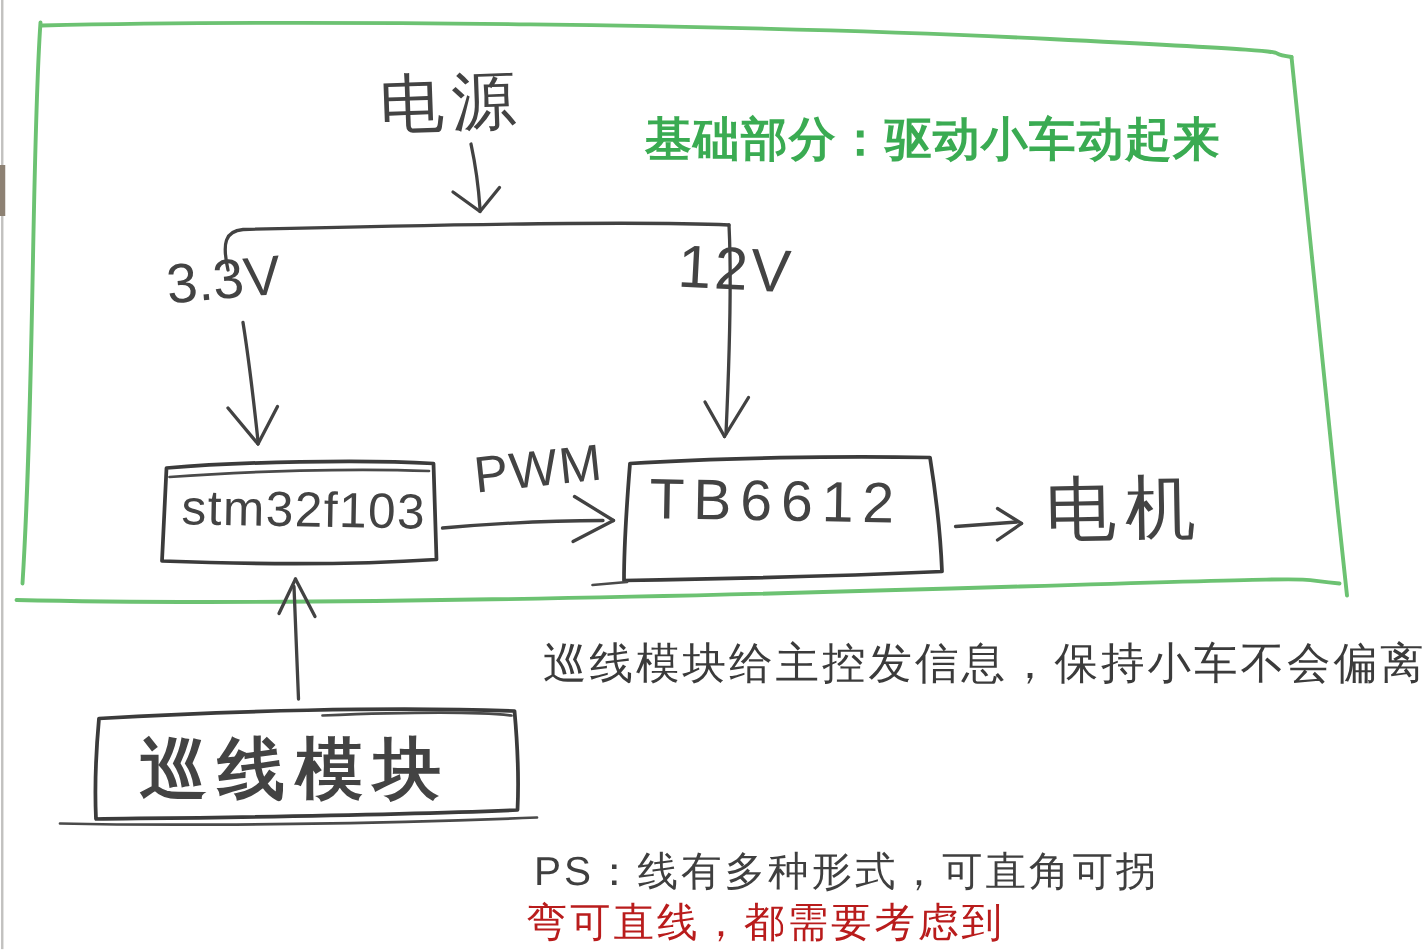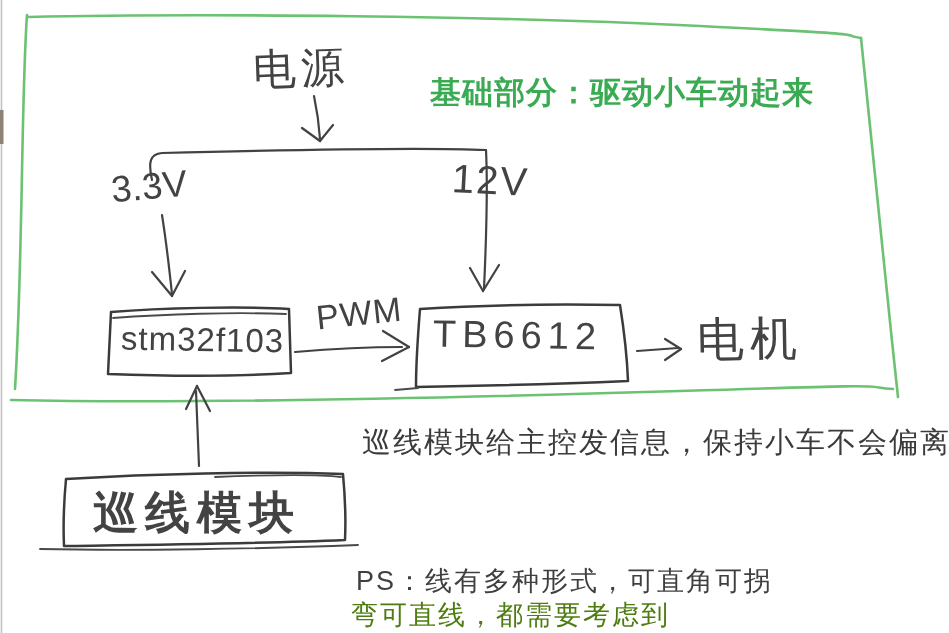--- a/index.html
+++ b/index.html
@@ -24,21 +24,21 @@
   .lbl-v33{left:111px;top:166px;font-size:37px;transform:rotate(-5deg);}
   .lbl-v12{left:452px;top:158px;font-size:40px;transform:rotate(3deg);letter-spacing:2px;}
   .lbl-pwm{left:316px;top:294px;font-size:34px;transform:rotate(-6deg);letter-spacing:1px;}
   .lbl-mcu{left:121px;top:321px;font-size:33px;transform:rotate(1deg);letter-spacing:1px;}
   .lbl-driver{left:433px;top:314px;font-size:38px;letter-spacing:6px;transform:rotate(1deg);}
   .lbl-motor{left:697px;top:308px;font-size:47px;letter-spacing:6px;transform:rotate(-1deg);}
   .lbl-module{left:93px;top:483px;font-size:45px;font-weight:bold;letter-spacing:7px;text-align:center;}
   .lbl-desc1{left:362px;top:423px;font-size:29px;letter-spacing:2px;color:#3b3b3b;}
   .lbl-desc2{left:359px;top:462px;font-size:29px;letter-spacing:2px;color:#3b3b3b;}
   .lbl-ps1{left:356px;top:563px;font-size:27px;letter-spacing:2px;color:#3f3f3f;}
-  .lbl-ps2{left:351px;top:597px;font-size:27px;letter-spacing:2px;color:#4d7c0f;}
+  .lbl-ps2{left:351px;top:597px;font-size:27px;letter-spacing:2px;color:#b91c1c;}
 </style>
 </head>
 <body>
 
 <div class="canvas">
 
   <svg class="strokes" viewBox="0 0 949 633">
 
     <g>
       <path class="edge" d="M 1.5,0 L 1.5,633"></path>

